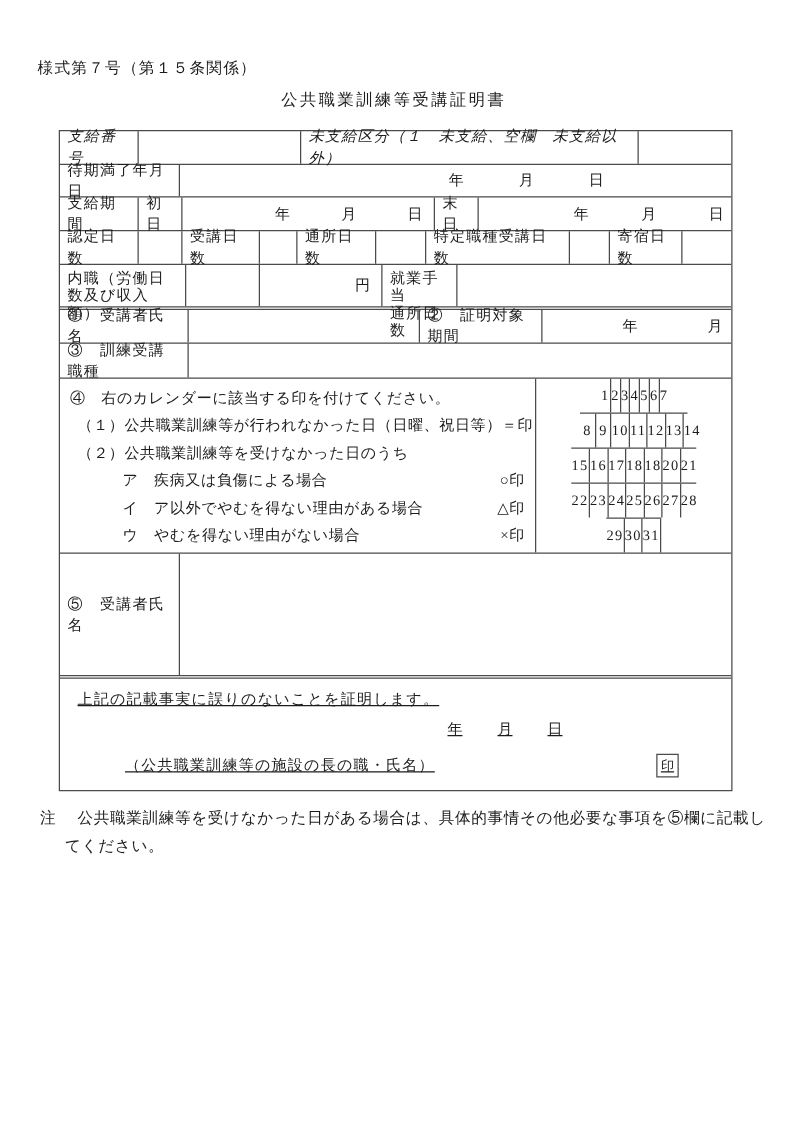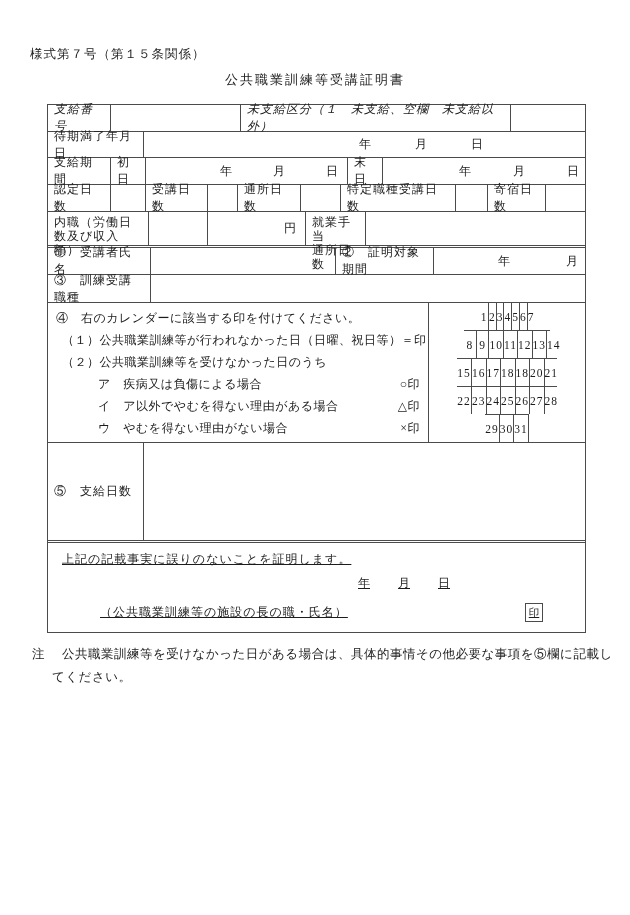--- a/index.html
+++ b/index.html
@@ -206,21 +206,21 @@
           <div class="cal-row">
             <div class="cal-cell">29</div>
             <div class="cal-cell">30</div>
             <div class="cal-cell">31</div>
             <div class="cal-fill"></div>
           </div>
         </div>
     </div>
 
     <div class="trow h98">
-      <div class="cell w95">⑤　支給日数</div>
+      <div class="cell w95">⑤　受講者氏名</div>
       <div class="cell last"></div>
     </div>
 
     <div class="trow sep certify-row">
       <div class="certify-statement">上記の記載事実に誤りのないことを証明します。</div>
       <div class="certify-date">
         <span>年</span>
         <span>月</span>
         <span>日</span>
       </div>

